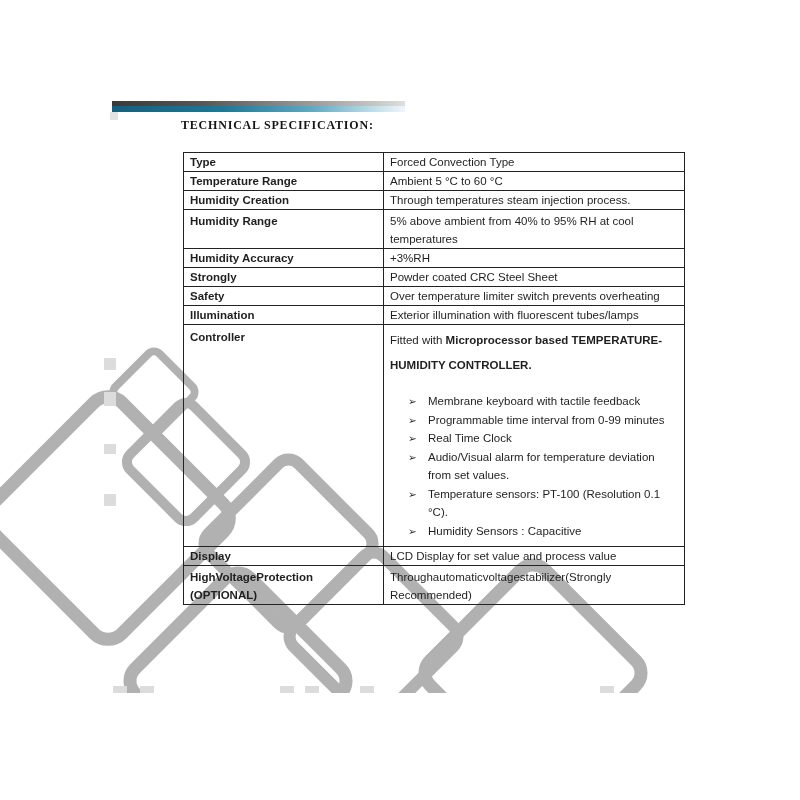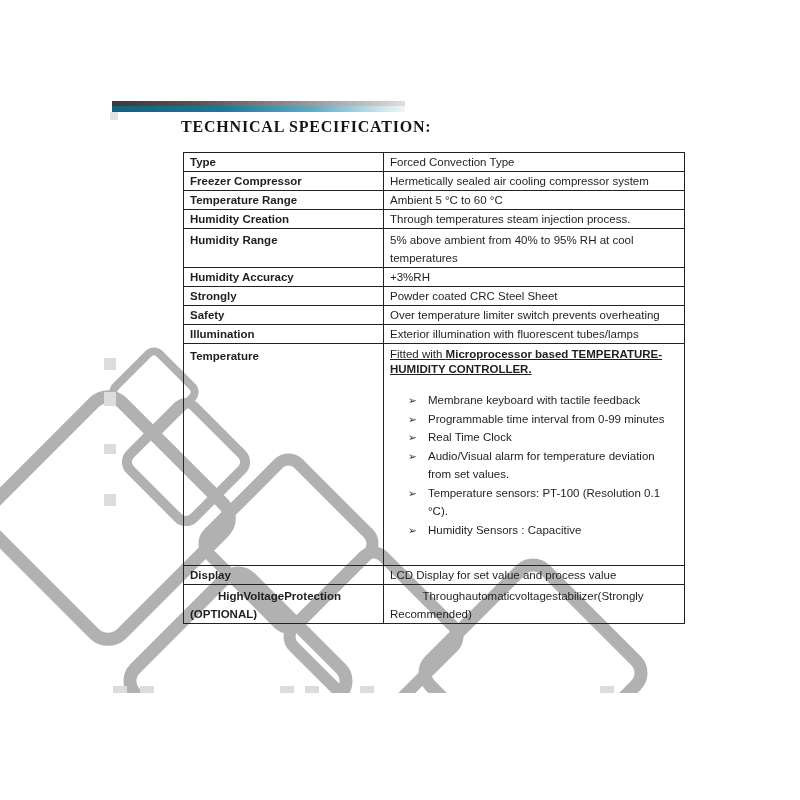--- a/index.html
+++ b/index.html
@@ -16,46 +16,46 @@
   .hdr-bar{position:absolute;left:112px;top:101px;width:293px;height:11px;z-index:2;}
   .hdr-bar .stripe-dark{height:5px;width:100%;
     background:linear-gradient(to right,#3a3a3a 0%,#555 30%,#8f8f8f 62%,#c2c2c2 88%,#dedede 100%);}
   .hdr-bar .stripe-teal{height:6px;width:100%;
     background:linear-gradient(to right,#14607e 0%,#1d7897 38%,#5ea9c2 68%,#b9dbe7 88%,#eef7fa 100%);}
   .hdr-chip{position:absolute;left:110px;top:112px;width:8px;height:8px;background:#e3e3e3;z-index:2;}
   
   .page-title{
     position:absolute;left:181px;top:118px;z-index:2;
     font-family:"Liberation Serif","DejaVu Serif",serif;
-    font-weight:bold;font-size:16px;letter-spacing:0.8px;color:#161616;
+    font-weight:bold;font-size:12px;letter-spacing:0.8px;color:#161616;
   }
   
   table.spec{
     position:absolute;left:183px;top:152px;width:479px;z-index:1;
     border-collapse:collapse;table-layout:fixed;background:transparent;border-radius:16px;
   }
   table.spec td{
     border:1px solid #222;padding:0 4px 0 6px;
     font-size:11.5px;line-height:18px;vertical-align:middle;
     overflow:hidden;
   }
   td.lbl{font-weight:bold;width:189px;}
   td.val{width:290px;}
   tr.r-single{height:19px;}
   tr.r-double{height:38px;}
   tr.r-double td{vertical-align:top;padding-top:2px;}
   tr.r-controller{height:222px;}
   tr.r-controller td{vertical-align:top;padding-top:3px;}
-  .ctl-intro{line-height:15px;text-decoration:underline;}
+  .ctl-intro{line-height:25px;}
   .ctl-intro .b{font-weight:bold;}
   .bullets{margin-top:14px;}
   .bullet{display:flex;line-height:18.5px;}
   .bullet .arrow{width:20px;flex:0 0 20px;margin-left:18px;font-size:10.5px;color:#2a2a2a;}
   .bullet .btext{flex:1;padding-right:14px;}
-  .just-line{display:flex;justify-content:center;padding-right:4px;}
+  .just-line{display:flex;justify-content:flex-start;padding-right:4px;}
   .hv-l1{padding-right:10px;}
 </style>
 </head>
 <body>
 
 <div class="wm-layer">
   <div class="wm-diamond" style="left:119px;top:357px;width:54px;height:54px;border-width:8px;border-radius:12px;"></div>
   <div class="wm-diamond" style="left:136px;top:412px;width:80px;height:80px;border-width:10px;border-radius:16px;"></div>
   <div class="wm-diamond" style="left:219px;top:474px;width:115px;height:115px;border-width:12px;border-radius:20px;"></div>
   <div class="wm-diamond" style="left:304px;top:567px;width:115px;height:115px;border-width:12px;border-radius:20px;"></div>
@@ -83,24 +83,20 @@
 
 <div class="page-title">TECHNICAL SPECIFICATION:</div>
 
 <table class="spec">
   <tbody>
       <tr class="r-single">
     <td class="lbl">Type</td>
     <td class="val">Forced Convection Type</td>
   </tr>
   <tr class="r-single">
-    <td class="lbl">Freezer Compressor</td>
-    <td class="val">Hermetically sealed air cooling compressor system</td>
-  </tr>
-  <tr class="r-single">
     <td class="lbl">Temperature Range</td>
     <td class="val">Ambient 5 °C to 60 °C</td>
   </tr>
   <tr class="r-single">
     <td class="lbl">Humidity Creation</td>
     <td class="val">Through temperatures steam injection process.</td>
   </tr>
   <tr class="r-double">
     <td class="lbl">Humidity Range</td>
     <td class="val">5% above ambient from 40% to 95% RH at cool temperatures</td>
@@ -116,21 +112,21 @@
   <tr class="r-single">
     <td class="lbl">Safety</td>
     <td class="val">Over temperature limiter switch prevents overheating</td>
   </tr>
   <tr class="r-single">
     <td class="lbl">Illumination</td>
     <td class="val">Exterior illumination with fluorescent tubes/lamps</td>
   </tr>
 
   <tr class="r-controller">
-    <td class="lbl">Temperature</td>
+    <td class="lbl">Controller</td>
     <td class="val">
       <div class="ctl-intro"><span>Fitted with </span><span class="b">Microprocessor based TEMPERATURE-HUMIDITY CONTROLLER.</span></div>
       <div class="bullets">
         <div class="bullet">
           <span class="arrow">➢</span>
           <span class="btext">Membrane keyboard with tactile feedback</span>
         </div>
         <div class="bullet">
           <span class="arrow">➢</span>
           <span class="btext">Programmable time interval from 0-99 minutes</span>

